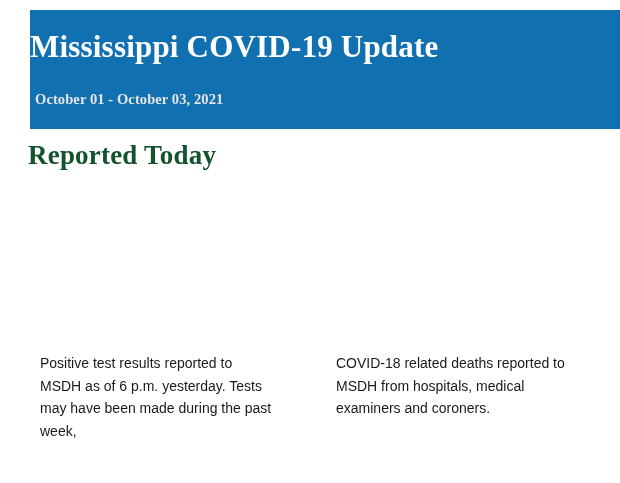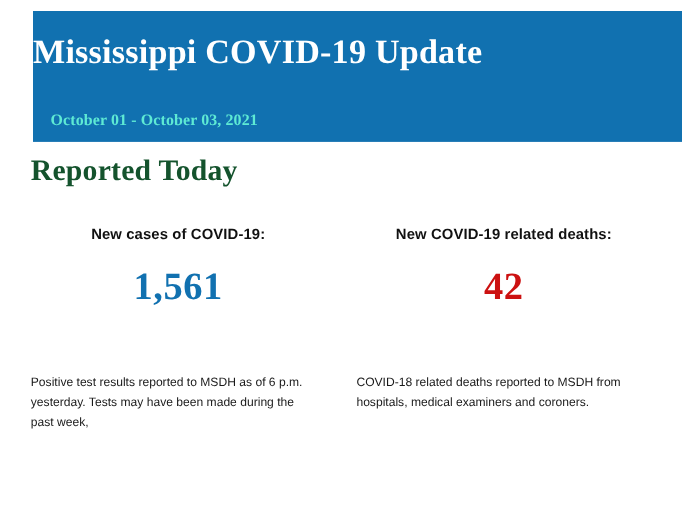--- a/index.html
+++ b/index.html
@@ -36,22 +36,22 @@
     color: #ffffff;
     letter-spacing: 0.2px;
     margin: 0;
     padding-top: 20px;
     line-height: 1.1;
   }
   .header-subtitle {
     font-family: "Liberation Serif", serif;
     font-weight: bold;
     font-size: 14.5px;
-    color: #5eead4;
-    margin: 16px;
+    color: #e5e5e5;
+    margin: 5px;
     padding-top: 22px;
     letter-spacing: 0.1px;
   }
   .section-title {
     position: absolute;
     left: 28px;
     top: 140px;
     font-family: "Liberation Serif", serif;
     font-weight: bold;
     font-size: 27px;
@@ -99,48 +99,38 @@
     display: flex;
     flex-direction: row;
   }
   .note-col {
     width: 50%;
     box-sizing: border-box;
   }
   .note-col.left { padding: 0 26px 0 14px; }
   .note-col.right { padding: 0 10px 0 14px; }
   .note-text {
-    font-size: 11px;
+    font-size: 14px;
     line-height: 1.62;
     color: #1a1a1a;
-    margin: 0;
+    margin: 12px;
   }
 </style>
 </head>
 <body>
 
 <div class="page">
 
   <div class="header-band">
     <h1 class="header-title">Mississippi COVID-19 Update</h1>
     <p class="header-subtitle">October 01 - October 03, 2021</p>
   </div>
 
   <h2 class="section-title">Reported Today</h2>
 
-  <div class="stats">
-    <div class="stat-col">
-      <p class="stat-label">New cases of COVID-19:</p>
-      <p class="stat-value cases">1,561</p>
-    </div>
-    <div class="stat-col">
-      <p class="stat-label">New COVID-19 related deaths:</p>
-      <p class="stat-value deaths">42</p>
-    </div>
-  </div>
 
   <div class="notes">
     <div class="note-col left">
       <p class="note-text">Positive test results reported to MSDH as of 6 p.m. yesterday. Tests may have been made during the past week,</p>
     </div>
     <div class="note-col right">
       <p class="note-text">COVID-18 related deaths reported to MSDH from hospitals, medical examiners and coroners.</p>
     </div>
   </div>
 

